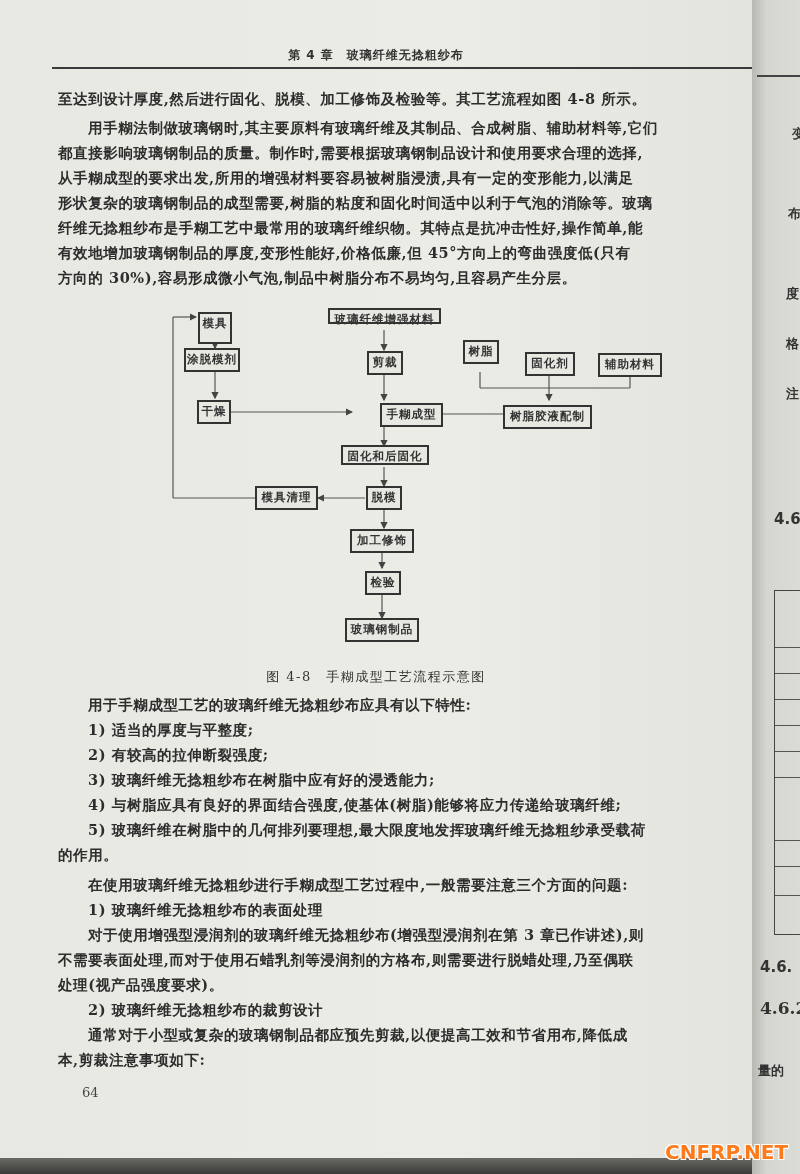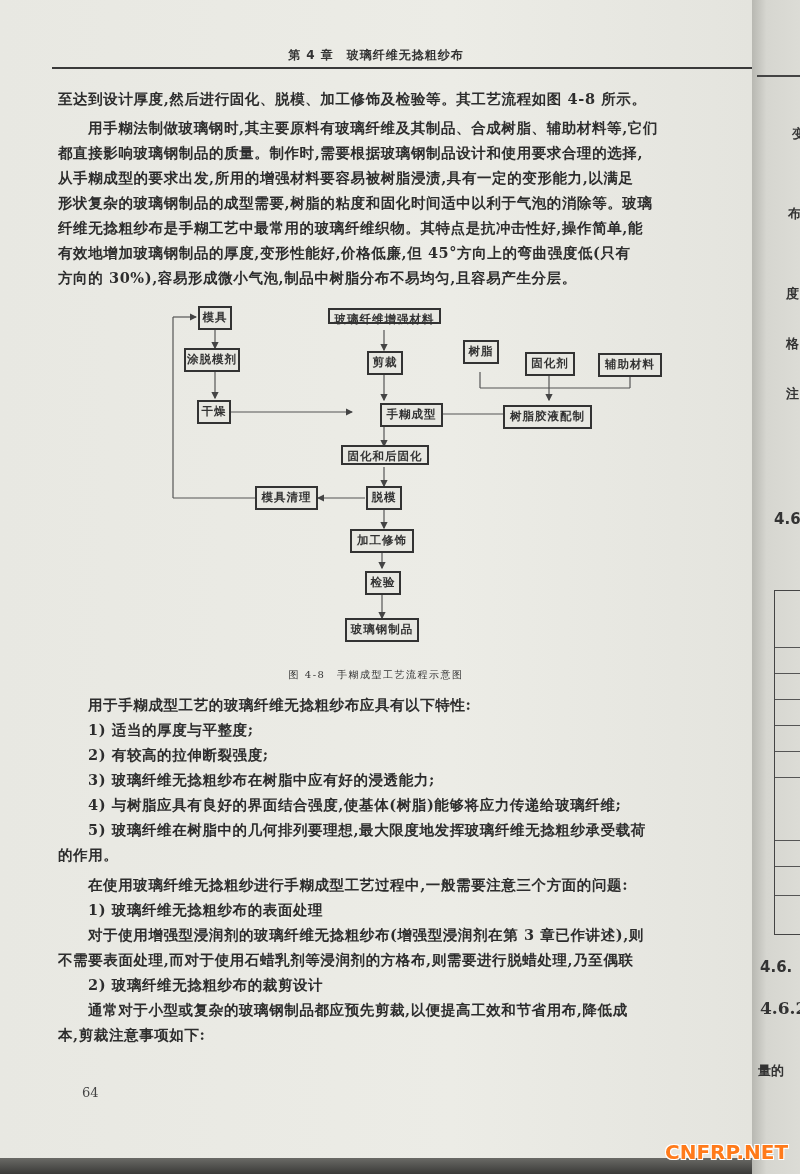--- a/index.html
+++ b/index.html
@@ -41,21 +41,21 @@
     position: absolute; left: 160px; top: 300px; width: 520px; height: 360px;
   }
   .node {
     position: absolute; border: 2.5px solid #333; background: #e8e8e2;
     font-family: "DejaVu Sans", sans-serif; font-size: 11.5px; font-weight: bold;
     text-align: center; line-height: 18px; color: #333; letter-spacing: 1px;
     box-sizing: border-box;
   }
   .caption {
     position: absolute; left: 0; width: 752px; top: 668px; text-align: center;
-    font-size: 10px; letter-spacing: 1.5px; color: #333;
+    font-size: 13px; letter-spacing: 1.5px; color: #333;
   }
   .page-num {
     position: absolute; left: 82px; top: 1085px; font-size: 13px; color: #444;
   }
   .watermark {
     position: absolute; left: 665px; top: 1140px;
     font-family: "DejaVu Sans", sans-serif; font-size: 20px; font-weight: bold;
     color: #ff7a1a; letter-spacing: 0px;
     text-shadow: 1px 1px 0 #fff, -1px -1px 0 #fff, 1px -1px 0 #fff, -1px 1px 0 #fff;
   }
@@ -126,21 +126,21 @@
         <line x1="13" y1="198" x2="13" y2="17"></line>
         <line x1="13" y1="17" x2="36" y2="17" marker-end="url(#ah)"></line>
 
         <line x1="224" y1="210" x2="224" y2="228" marker-end="url(#ah)"></line>
 
         <line x1="222" y1="249" x2="222" y2="268" marker-end="url(#ah)"></line>
 
         <line x1="222" y1="290" x2="222" y2="318" marker-end="url(#ah)"></line>
       </g>
     </svg>
-    <div class="node" style="left:38px; top:6px; width:34px; height:24px;">模具</div>
+    <div class="node" style="left:38px; top:12px; width:34px; height:32px;">模具</div>
     <div class="node" style="left:24px; top:48px; width:56px; height:24px;">涂脱模剂</div>
     <div class="node" style="left:37px; top:100px; width:34px; height:24px;">干燥</div>
     <div class="node" style="left:168px; top:8px; width:113px; height:16px;">玻璃纤维增强材料</div>
     <div class="node" style="left:207px; top:51px; width:36px; height:24px;">剪裁</div>
     <div class="node" style="left:303px; top:40px; width:36px; height:24px;">树脂</div>
     <div class="node" style="left:365px; top:52px; width:50px; height:24px;">固化剂</div>
     <div class="node" style="left:438px; top:53px; width:64px; height:24px;">辅助材料</div>
     <div class="node" style="left:193px; top:103px; width:63px; height:24px;margin-left:27px;">手糊成型</div>
     <div class="node" style="left:343px; top:105px; width:89px; height:24px;">树脂胶液配制</div>
     <div class="node" style="left:181px; top:145px; width:88px; height:20px;">固化和后固化</div>
@@ -161,20 +161,21 @@
     <span class="line indent">4) 与树脂应具有良好的界面结合强度,使基体(树脂)能够将应力传递给玻璃纤维;</span>
     <span class="line indent">5) 玻璃纤维在树脂中的几何排列要理想,最大限度地发挥玻璃纤维无捻粗纱承受载荷</span>
     <span class="line">的作用。</span>
   </div>
 
   <div class="para" style="top:872px;">
     <span class="line indent">在使用玻璃纤维无捻粗纱进行手糊成型工艺过程中,一般需要注意三个方面的问题:</span>
     <span class="line indent">1) 玻璃纤维无捻粗纱布的表面处理</span>
     <span class="line indent">对于使用增强型浸润剂的玻璃纤维无捻粗纱布(增强型浸润剂在第 3 章已作讲述),则</span>
     <span class="line">不需要表面处理,而对于使用石蜡乳剂等浸润剂的方格布,则需要进行脱蜡处理,乃至偶联</span>
+    <span class="line">处理(视产品强度要求)。</span>
     <span class="line indent">2) 玻璃纤维无捻粗纱布的裁剪设计</span>
     <span class="line indent">通常对于小型或复杂的玻璃钢制品都应预先剪裁,以便提高工效和节省用布,降低成</span>
     <span class="line">本,剪裁注意事项如下:</span>
   </div>
 
   <div class="page-num">64</div>
 </div>
 
 <div class="bottom-shadow"></div>
 

